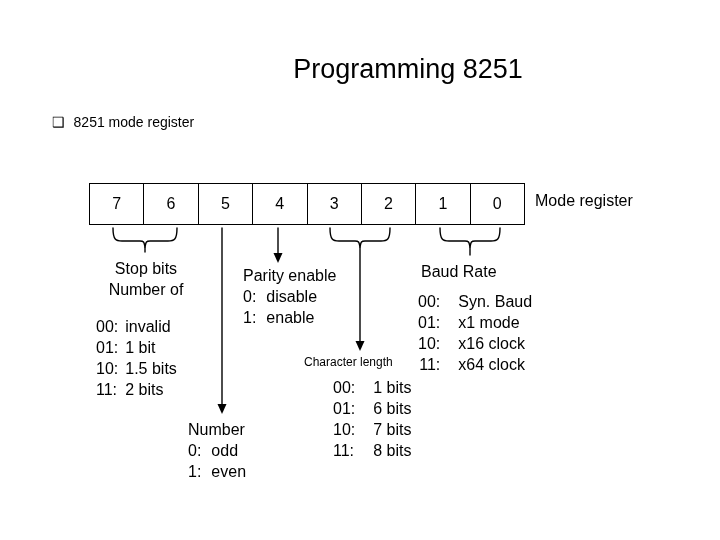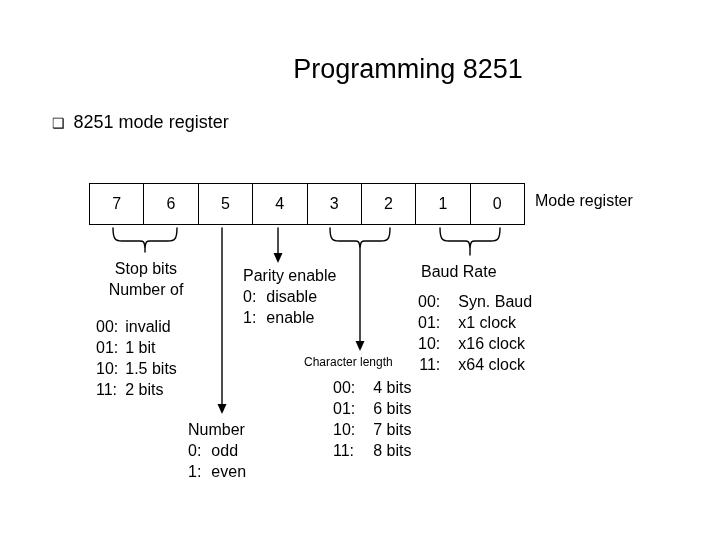--- a/index.html
+++ b/index.html
@@ -38,21 +38,21 @@
     top: 111px;
     display: flex;
     align-items: baseline;
     gap: 9px;
   }
   #bullet-glyph {
     font-size: 14px;
     line-height: 18px;
   }
   #bullet-text {
-    font-size: 18px;
+    font-size: 14px;
     line-height: 22px;
   }
 
   
   #mode-register-table {
     left: 89px;
     top: 183px;
     width: 436px;
     height: 42px;
     display: flex;
@@ -245,38 +245,38 @@
 
   <div class="abs" id="baud-rate-heading">Baud Rate</div>
 
   <div class="abs code-list" id="baud-rate-codes">
     <div class="code-row">
       <span class="code-key">00:</span>
       <span class="code-val">Syn. Baud</span>
     </div>
     <div class="code-row">
       <span class="code-key">01:</span>
-      <span class="code-val">x1 clock</span>
+      <span class="code-val">x1 mode</span>
     </div>
     <div class="code-row">
       <span class="code-key">10:</span>
       <span class="code-val">x16 clock</span>
     </div>
     <div class="code-row">
       <span class="code-key">11:</span>
       <span class="code-val">x64 clock</span>
     </div>
   </div>
 
   <div class="abs" id="character-length-label">Character length</div>
 
   <div class="abs code-list" id="character-length-codes">
     <div class="code-row">
       <span class="code-key">00:</span>
-      <span class="code-val">4 bits</span>
+      <span class="code-val">1 bits</span>
     </div>
     <div class="code-row">
       <span class="code-key">01:</span>
       <span class="code-val">6 bits</span>
     </div>
     <div class="code-row">
       <span class="code-key">10:</span>
       <span class="code-val">7 bits</span>
     </div>
     <div class="code-row">

